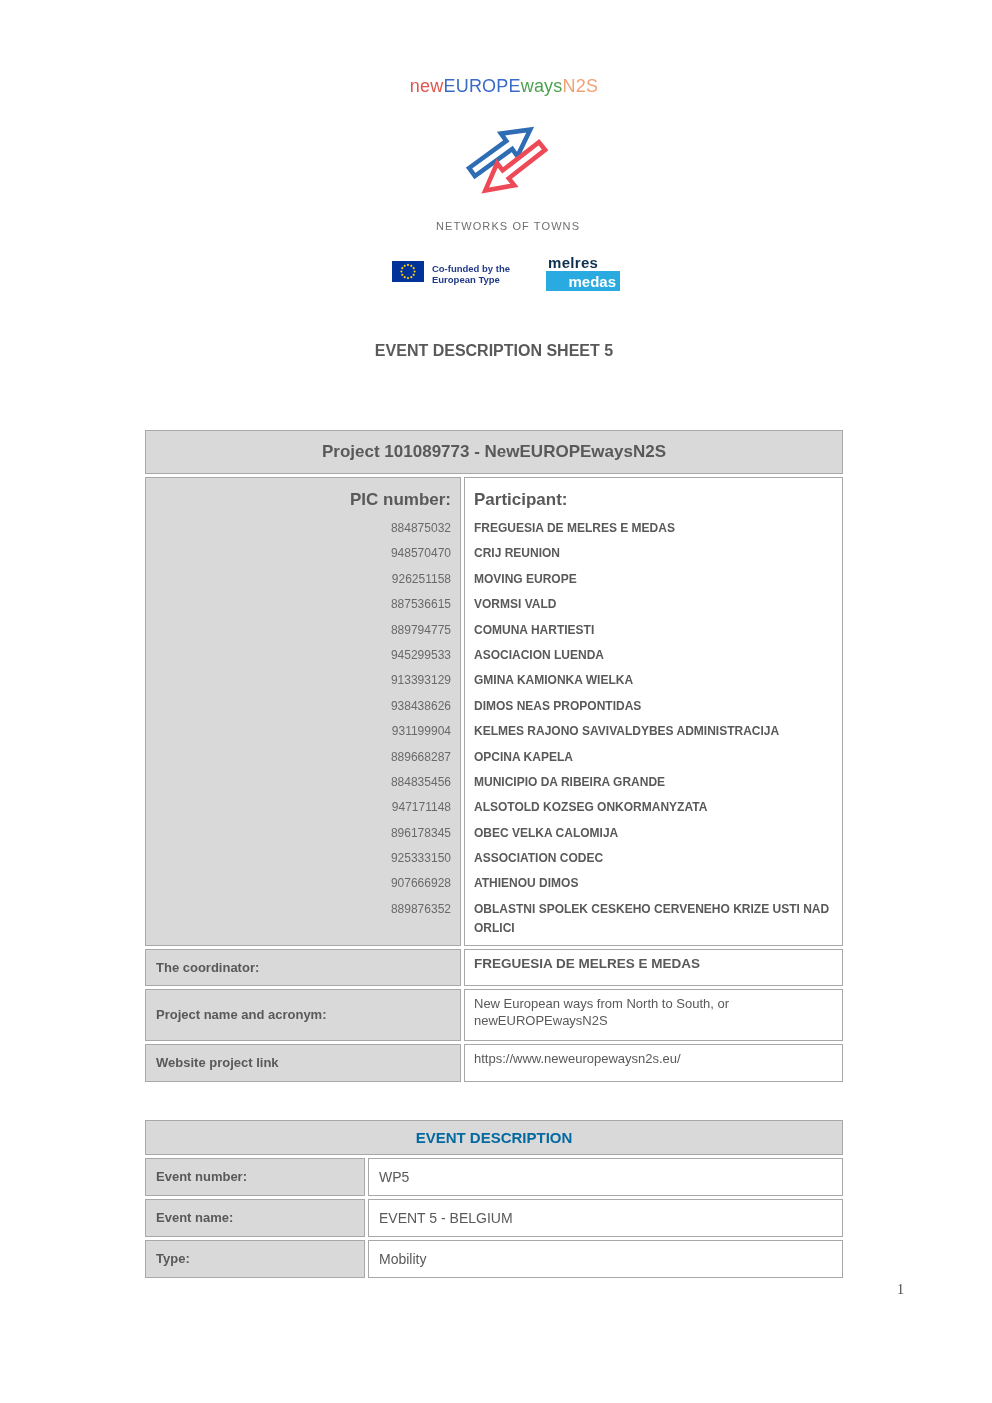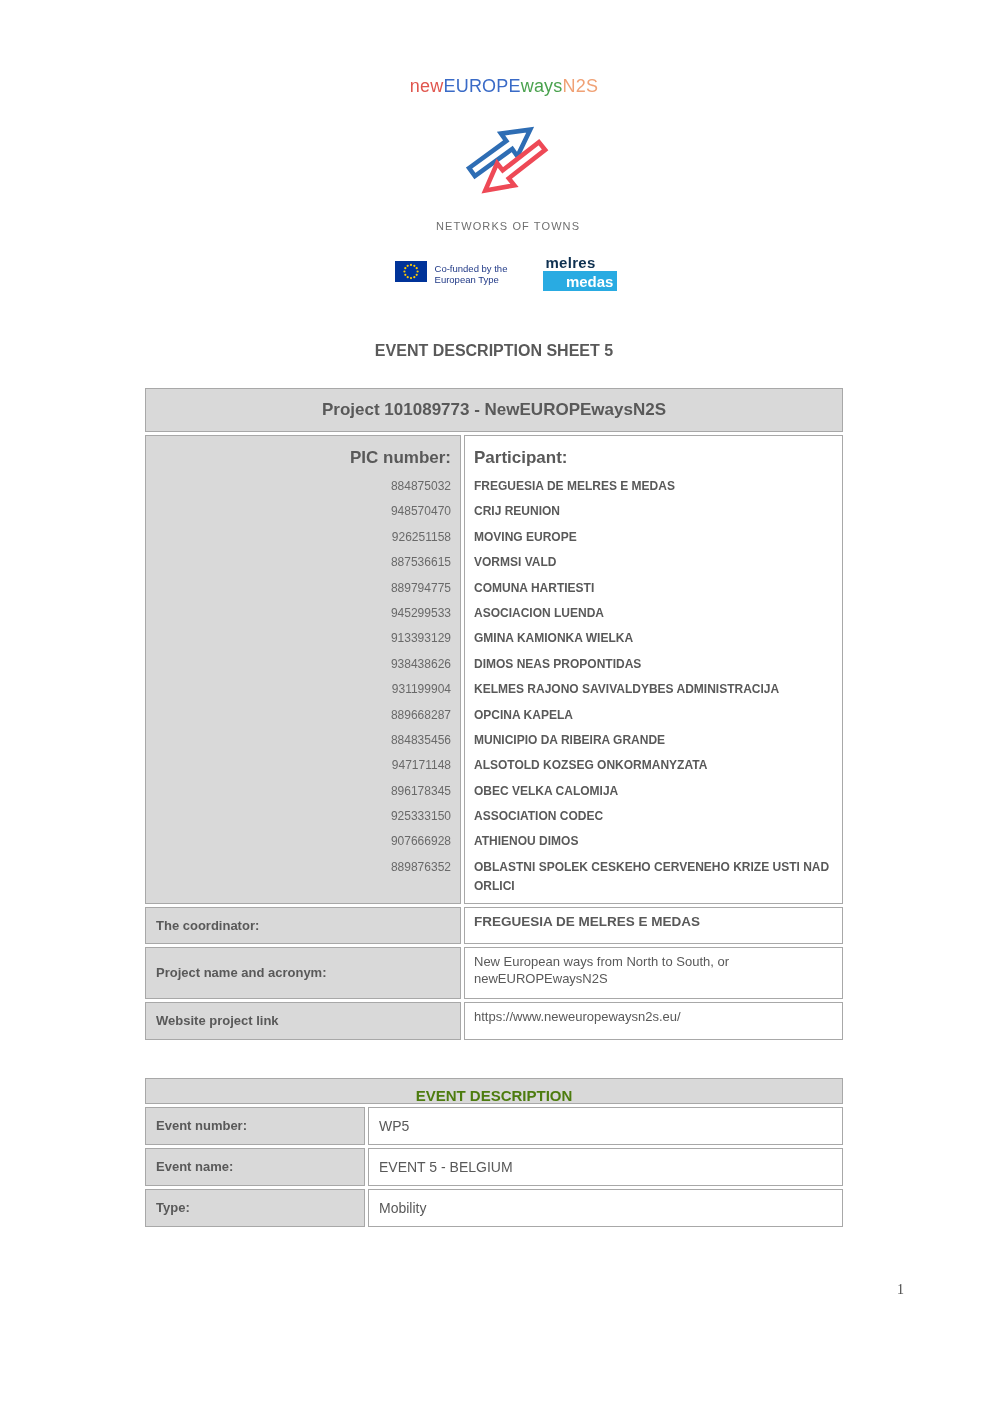--- a/index.html
+++ b/index.html
@@ -12,57 +12,57 @@
 
   
   .logo-text { position:absolute; top:76px; left:0; width:100%; text-align:center;
     font-size:18px; letter-spacing:.2px; transform:translateX(8px); font-weight:400; }
   .arrows-wrap { position:absolute; top:122px; left:464px; width:92px; height:80px; }
   .logo-caption { position:absolute; top:220px; left:0; width:100%; text-align:center;
     transform:translateX(12px); font-size:11px; letter-spacing:1.1px; color:#6f6f6f; }
   .badge-row { position:absolute; top:256px; left:0; width:100%;
     display:flex; justify-content:center; align-items:center; gap:36px; transform:translateX(10px); }
   .eu-badge { display:flex; align-items:center; gap:8px; }
-  .eu-text { font-size:9.5px; line-height:11px; color:#213a87; }
+  .eu-text { font-size:9.5px; line-height:11px; color:#213a87;font-weight:bold; }
   .mm-logo { width:74px; }
   .mm-top { font-weight:bold; font-size:15px; color:#0e3050; letter-spacing:.3px;
     padding:0 3px 1px 2px; border-bottom:3px solid #29abe2; line-height:14px; }
   .mm-bottom { background:#29abe2; color:#ffffff; font-weight:bold; font-size:15px;
     text-align:right; padding:0 4px 2px 4px; line-height:15px; }
 
   
   .doc-title { position:absolute; top:342px; left:145px; width:698px; text-align:center;
     font-size:16px; font-weight:bold; color:#595959; }
 
   
   .content { position:absolute; top:388px; left:145px; width:698px; }
   .tbl { display:flex; flex-direction:column; gap:3px; }
   .row { display:flex; gap:3px; }
   .cell { border:1px solid #a8a8a8; background:#ffffff; }
   .gray { background:#d9d9d9; }
 
   .t-header { height:44px; line-height:42px; text-align:center;
-    font-size:17px; font-weight:bold; color:#595959; }
+    font-size:17px; font-weight:bold; color:#595959;margin-top:42px; }
 
   .pic-cell { width:316px; text-align:right; padding:4px 9px 0 0; }
   .part-cell { flex:1; text-align:left; padding:4px 2px 0 9px; }
   .col-header { height:34px; line-height:36px; font-size:17px; font-weight:bold; color:#595959; }
   .p-num { height:25.4px; line-height:25.4px; font-size:12px; color:#696969; }
   .p-name { height:25.4px; line-height:25.4px; font-size:12px; font-weight:bold; color:#595959; }
   .p-name:last-child { height:auto; line-height:19px; padding:3px 0 7px 0; white-space:normal; }
 
   .info-label { width:316px; display:flex; align-items:center; padding-left:10px;
     font-size:13px; font-weight:bold; color:#595959; }
   .info-value { flex:1; font-size:13px; color:#595959; padding:5px 8px 4px 9px; line-height:17px; }
   .h36 { min-height:37px; } .h52 { min-height:52px; } .h37 { min-height:38px; }
   .bold-val { font-weight:bold; font-size:13.5px; }
 
   .tbl2 { margin-top:38px; }
-  .t2-header { height:26px; line-height:33px; text-align:center;
-    font-size:15px; font-weight:bold; color:#4d7c0f; }
+  .t2-header { height:35px; line-height:33px; text-align:center;
+    font-size:15px; font-weight:bold; color:#0369a1; }
   .e-label { width:220px; display:flex; align-items:center; padding-left:10px;
     font-size:13px; font-weight:bold; color:#595959; min-height:38px; }
   .e-value { flex:1; display:flex; align-items:center; padding-left:10px;
     font-size:14px; color:#595959; }
 
   .page-num { position:absolute; top:1282px; left:897px;
     font-family:"Liberation Serif", serif; font-size:14px; color:#4a4a4a; }
 </style>
 </head>
 <body>

